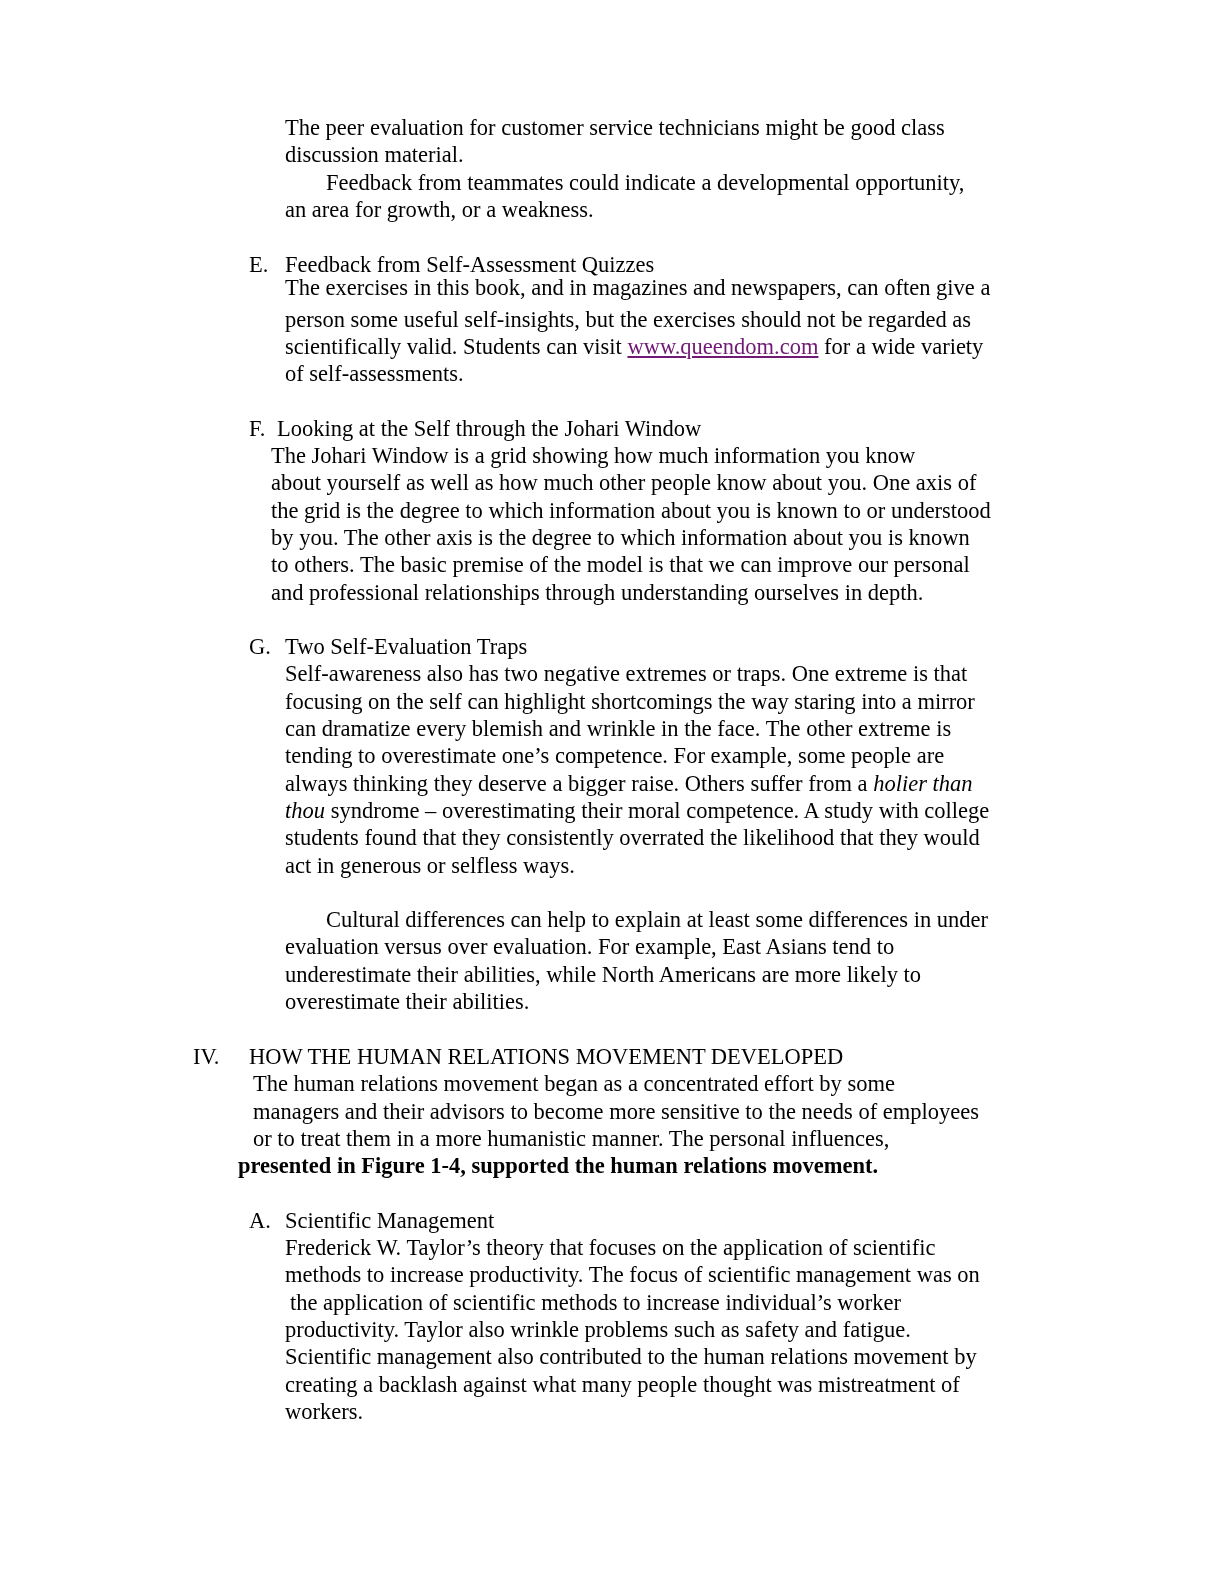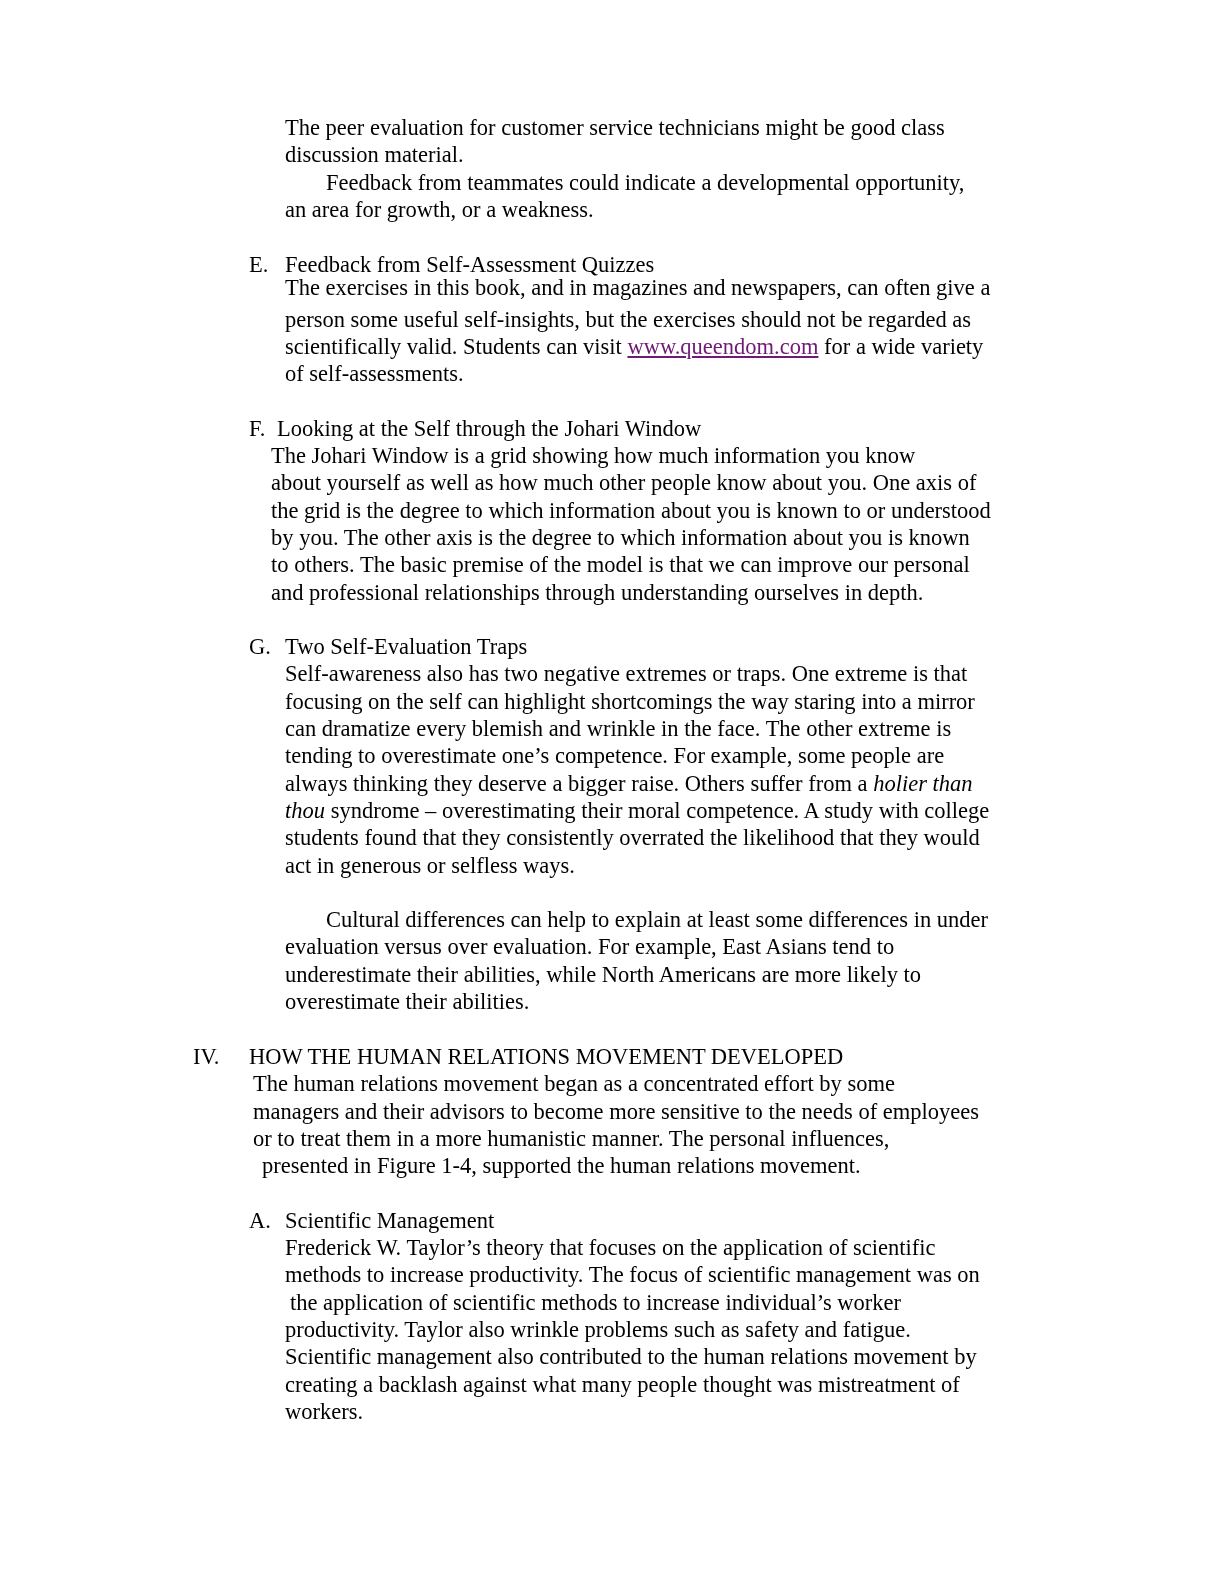--- a/index.html
+++ b/index.html
@@ -60,21 +60,21 @@
     <div class="ln" style="left:285px; top:961px;">underestimate their abilities, while North Americans are more likely to</div>
     <div class="ln" style="left:285px; top:988px;">overestimate their abilities.</div>
   </div>
 
   <div>
     <div class="ln" style="left:193px; top:1043px;">IV.</div>
     <div class="ln" style="left:249px; top:1043px;">HOW THE HUMAN RELATIONS MOVEMENT DEVELOPED</div>
     <div class="ln" style="left:253px; top:1070px;"><span>The </span><b>human relations movement</b><span> began as a concentrated effort by some</span></div>
     <div class="ln" style="left:253px; top:1098px;">managers and their advisors to become more sensitive to the needs of employees</div>
     <div class="ln" style="left:253px; top:1125px;">or to treat them in a more humanistic manner. The personal influences,</div>
-    <div class="ln" style="left:262px; top:1152px;">presented in Figure 1-4, supported the human relations movement.</div>
+    <div class="ln" style="left:238px; top:1152px;font-weight:bold;">presented in Figure 1-4, supported the human relations movement.</div>
   </div>
 
   <div>
     <div class="ln" style="left:249px; top:1207px;">A.</div>
     <div class="ln" style="left:285px; top:1207px;">Scientific Management</div>
     <div class="ln" style="left:285px; top:1234px;">Frederick W. Taylor’s theory that focuses on the application of scientific</div>
     <div class="ln" style="left:285px; top:1261px;"><span>methods to increase productivity. The focus of </span><b>scientific management</b><span> was on</span></div>
     <div class="ln" style="left:290px; top:1289px;">the application of scientific methods to increase individual’s worker</div>
     <div class="ln" style="left:285px; top:1316px;">productivity. Taylor also wrinkle problems such as safety and fatigue.</div>
     <div class="ln" style="left:285px; top:1343px;">Scientific management also contributed to the human relations movement by</div>

